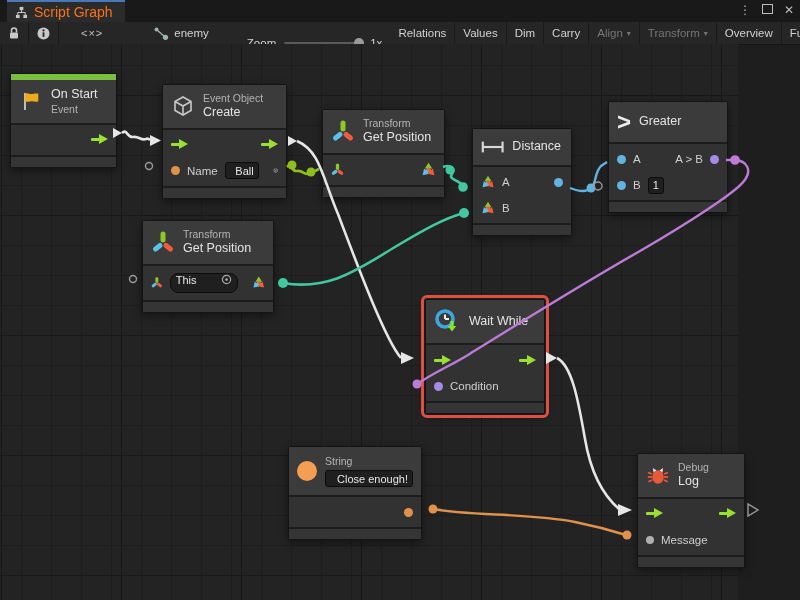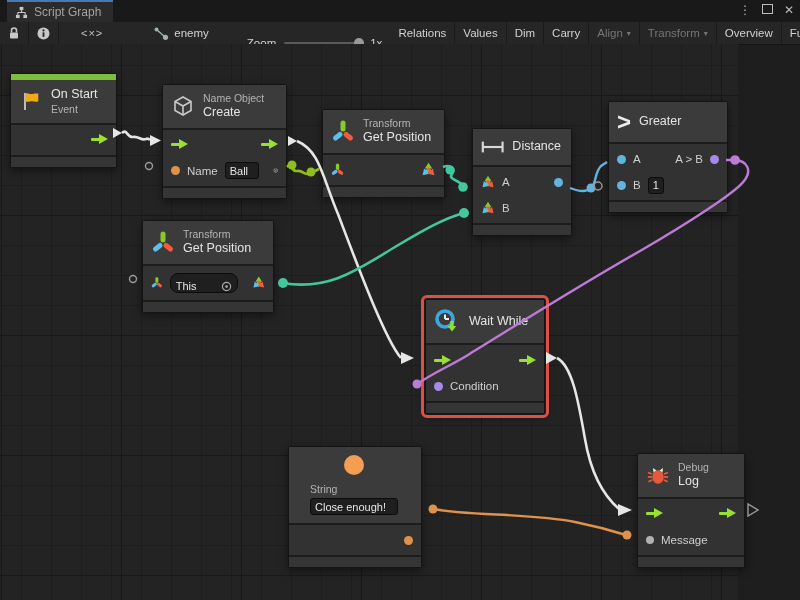--- a/index.html
+++ b/index.html
@@ -2,21 +2,21 @@
 <html><head>
 <meta charset="utf-8">
 <style>
   html,body{margin:0;padding:0;background:#151515;}
   #app{position:relative;width:800px;height:600px;overflow:hidden;background:#1e1e1e;
        font-family:"Liberation Sans",sans-serif;color:#d6d6d6;-webkit-font-smoothing:antialiased;}
 
   
   .titlebar{position:absolute;left:0;top:0;width:800px;height:22px;background:#191919;display:flex;align-items:flex-end;}
   .tab{display:inline-flex;align-items:center;gap:6px;height:20px;margin-left:7px;padding:0 12px 0 8px;
-       background:#2b2b2b;border-top:2px solid #4878b8;font-size:12px;color:#a3a3a3;margin-top:36px;}
+       background:#2b2b2b;border-top:2px solid #4878b8;font-size:14px;color:#f97316;margin-top:36px;}
   .wincontrols{position:absolute;right:6px;top:3px;display:flex;align-items:center;gap:11px;color:#bdbdbd;font-size:12px;}
   .winbtn{cursor:default;line-height:14px;}
   .maxbox{width:9px;height:8px;border:1.5px solid #bdbdbd;display:inline-block;}
 
   
   .toolbar{position:absolute;left:0;top:22px;width:800px;height:22px;background:#262626;display:flex;align-items:center;
            font-size:11.5px;color:#d2d2d2;border-bottom:1px solid #141414;}
   .tbtn{display:flex;align-items:center;justify-content:center;height:22px;padding:0 8px;border-left:1px solid #1a1a1a;}
   .tbtn:first-child{border-left:none;text-align:right;}
   .tbtn.txt{white-space:nowrap;}
@@ -59,23 +59,23 @@
   .dot.orange{background:#e0924d;} .dot.blue{background:#63b3e1;}
   .dot.purple{background:#a58ae8;} .dot.gray{background:#b0b0b0;}
   .dot.bigorange{width:20px;height:20px;background:#f49e54;}
 
   .flow-arrow{position:relative;width:17px;height:11px;flex:none;}
   .flow-arrow::before{content:'';position:absolute;left:0;top:4px;width:9px;height:3px;background:#9ae033;border-radius:1px;}
   .flow-arrow::after{content:'';position:absolute;left:8px;top:0;width:0;height:0;
       border-left:9px solid #9ae033;border-top:5.5px solid transparent;border-bottom:5.5px solid transparent;}
 
   .field{background:#1f1f1f;border:1px solid #0c0c0c;border-radius:3px;color:#e6e6e6;font-size:11px;
-         font-family:"Liberation Sans",sans-serif;height:17px;padding:0 4px;box-sizing:border-box;}
+         font-family:"Liberation Sans",sans-serif;height:17px;padding:0 4px;box-sizing:border-box;text-align:right;}
   input.field{outline:none;}
-  .objfield{display:flex;align-items:flex-end;gap:4px;background:#1f1f1f;border:1px solid #0c0c0c;border-radius:8px;
+  .objfield{display:flex;align-items:flex-start;gap:4px;background:#1f1f1f;border:1px solid #0c0c0c;border-radius:8px;
             height:18px;padding:0 5px;font-size:11px;color:#e6e6e6;}
 
   .gticon{font-size:24px;font-weight:bold;color:#ececec;line-height:22px;}
 </style>
 </head>
 <body>
 
 <div id="app">
 
   <div class="titlebar">
@@ -183,21 +183,21 @@
       <div class="nfoot"></div>
     </div>
 
     <div class="node" style="left:162px;top:40px;width:123px;">
       <div class="nhead">
         <svg width="24" height="24" viewBox="0 0 24 24">
           <path d="M12,3 L20,7.5 V16.5 L12,21 L4,16.5 V7.5 Z" stroke="#c8c8c8" stroke-width="1.6" fill="none"></path>
           <path d="M4,7.5 L12,12 L20,7.5 M12,12 V21" stroke="#c8c8c8" stroke-width="1.6" fill="none"></path>
         </svg>
         <div class="titles">
-          <span class="cat">Name Object</span>
+          <span class="cat">Event Object</span>
           <span class="main">Create</span>
         </div>
       </div>
       <div class="nbody">
         <div class="row">
           <span class="flow-arrow"></span>
           <span class="spacer"></span>
           <span class="flow-arrow"></span>
         </div>
         <div class="row">
@@ -361,21 +361,21 @@
         </div>
         <div class="row">
           <span class="dot purple"></span>
           <span>Condition</span>
         </div>
       </div>
       <div class="nfoot"></div>
     </div>
 
     <div class="node" style="left:288px;top:402px;width:132px;">
-      <div class="nhead" style="padding-top:8px;padding-bottom:8px;flex-direction:column;">
+      <div class="nhead" style="padding-top:8px;padding-bottom:8px;">
         <span class="dot bigorange"></span>
         <div class="titles" style="gap:2px;">
           <span class="cat">String</span>
           <input class="field" style="width: 88px;" value="Close enough!">
         </div>
       </div>
       <div class="nbody">
         <div class="row">
             <span class="spacer"></span>
             <span class="dot orange"></span>

